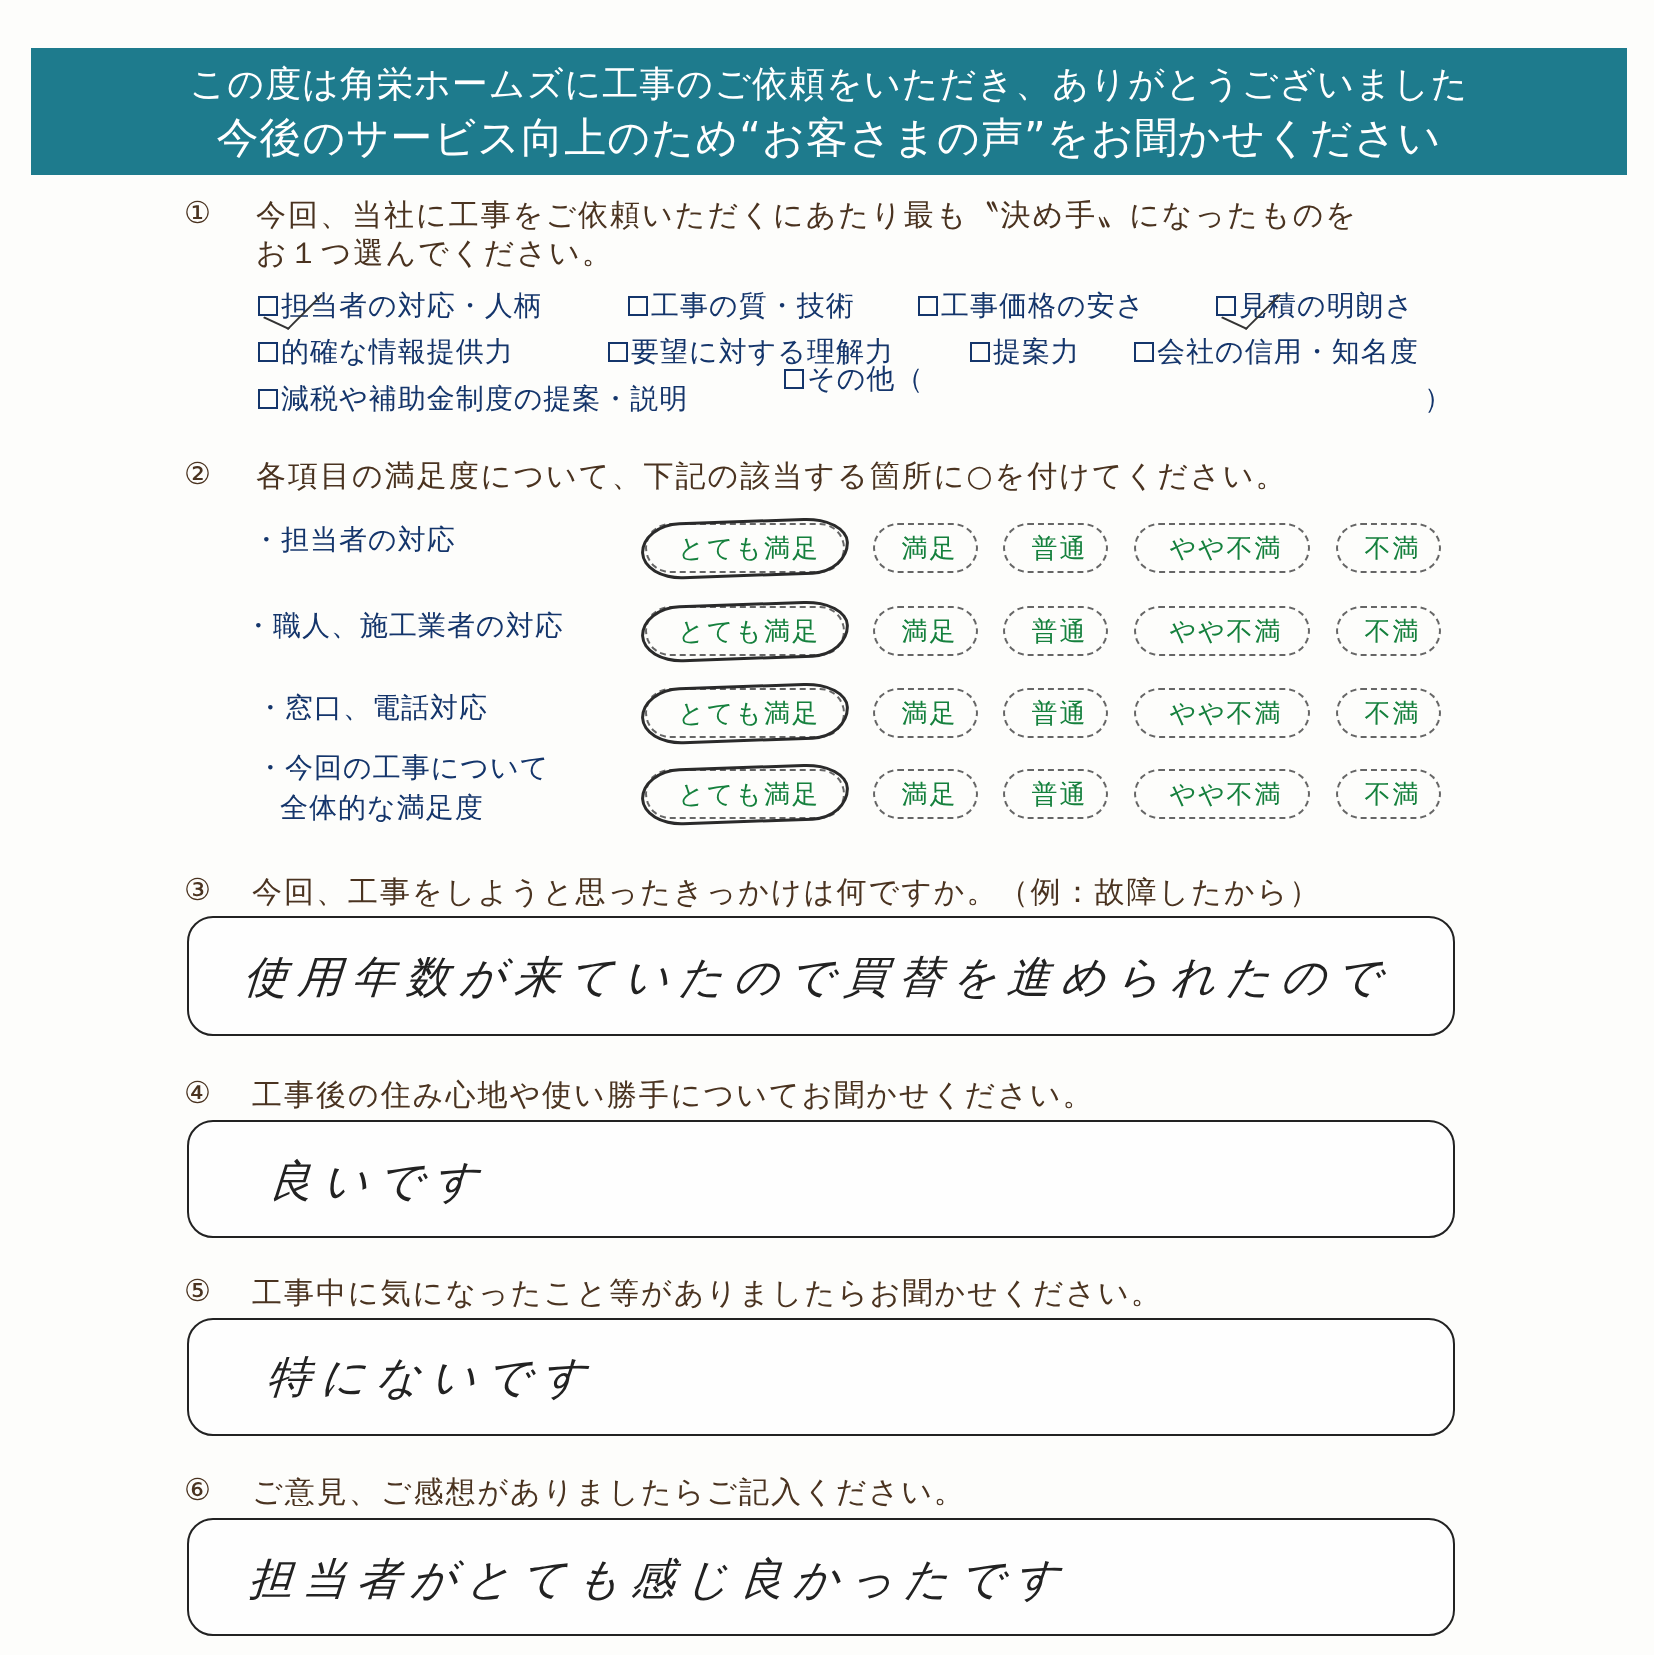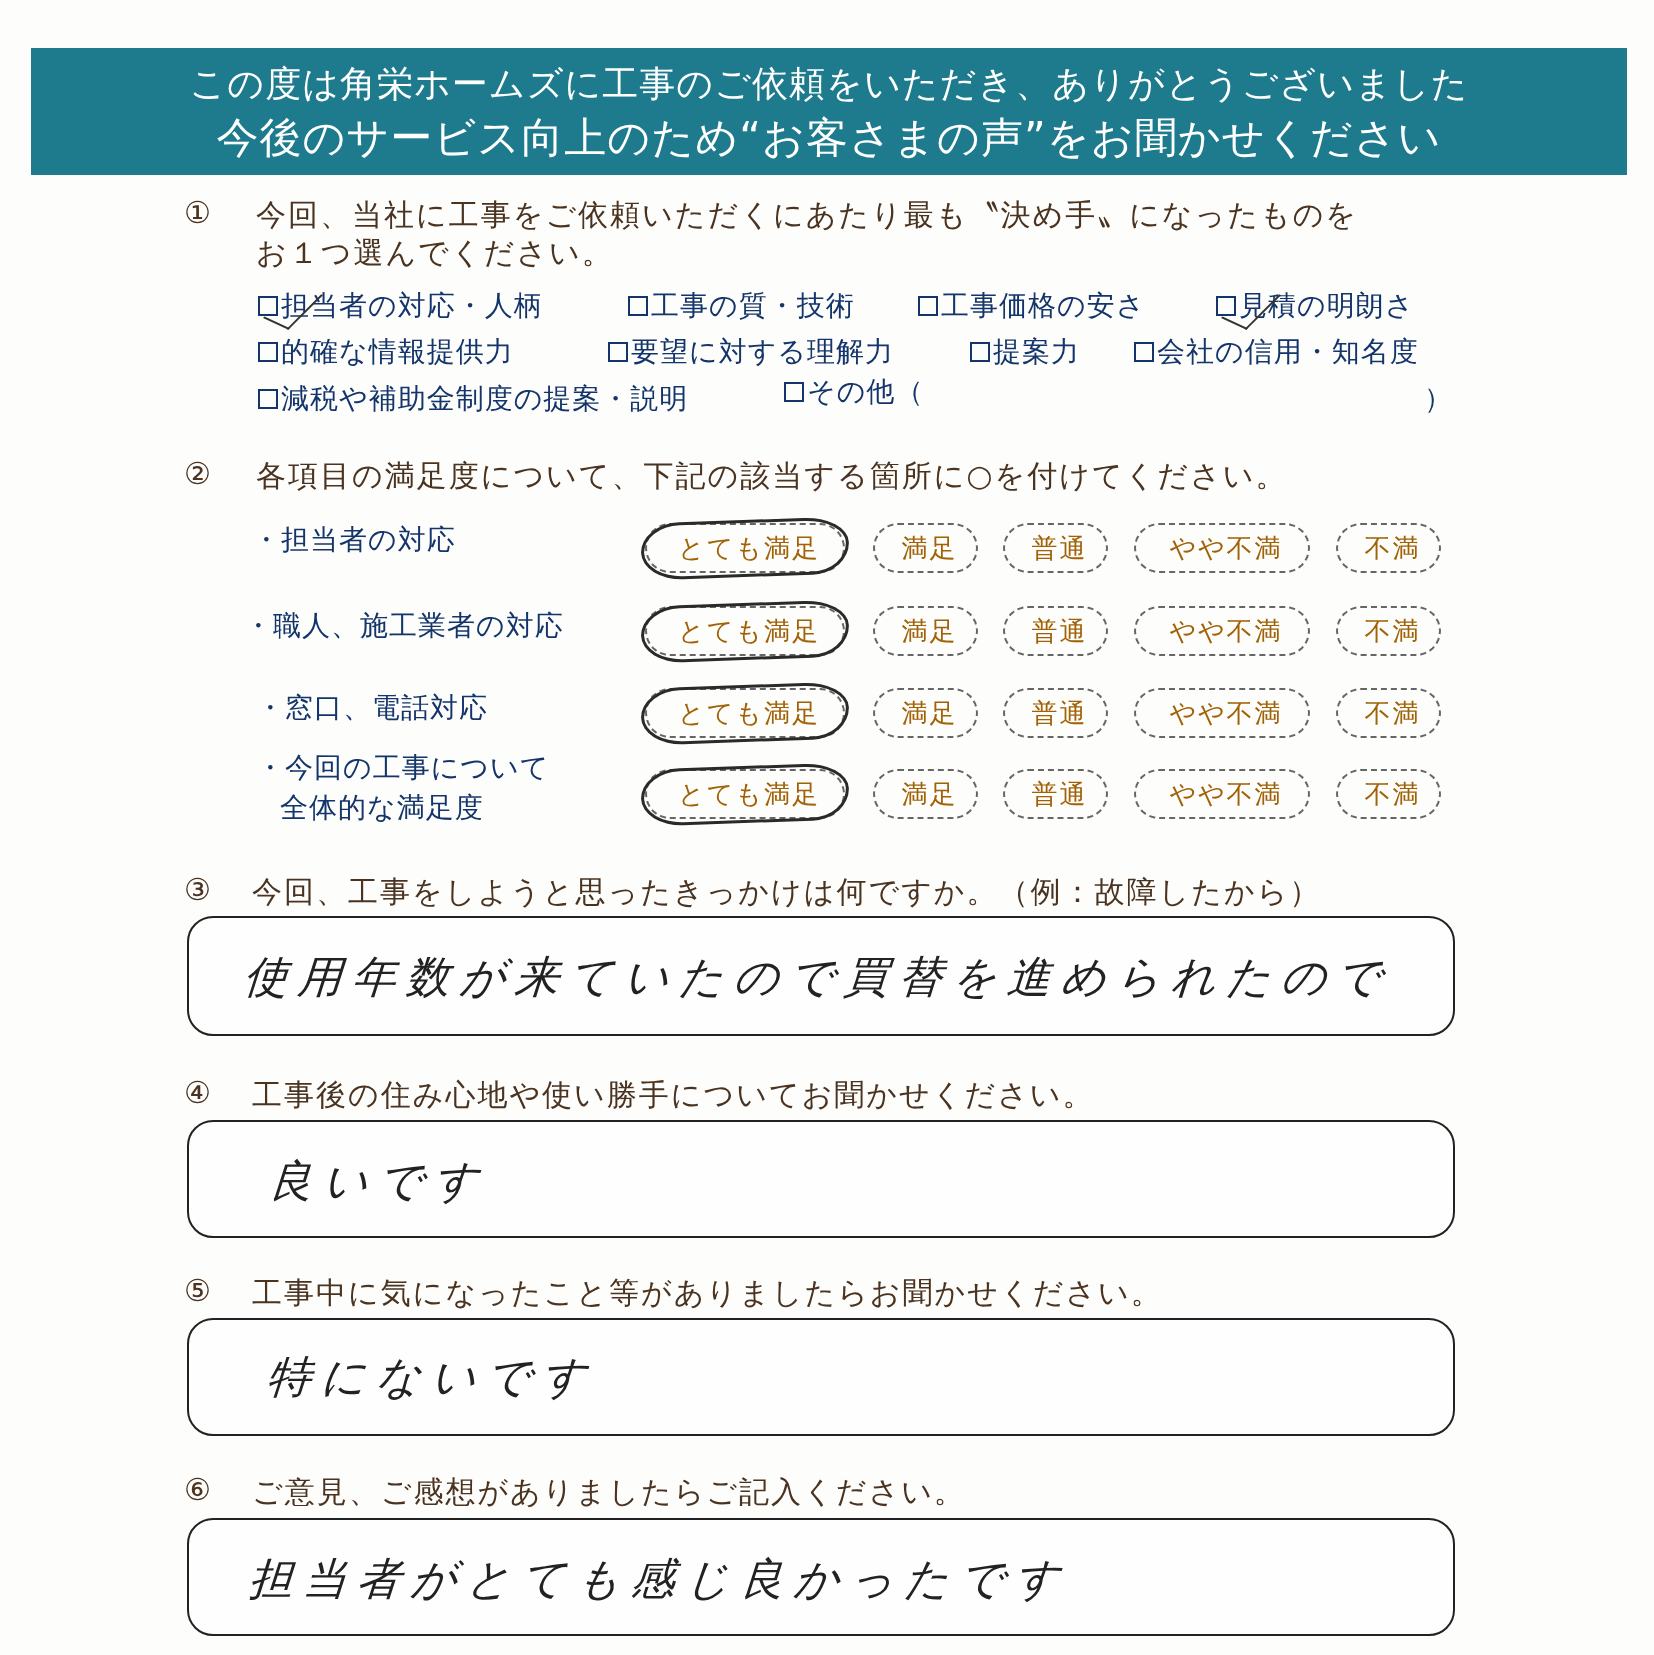--- a/index.html
+++ b/index.html
@@ -22,21 +22,21 @@
   .cb { display:inline-block; width:20px; height:20px; border:2px solid #14356b; vertical-align:-1px; margin-right:3px; position:relative; box-sizing:border-box; }
   .cb.checked::after {
     content:""; position:absolute; left:3px; top:-26px; width:26px; height:44px;
     border-right:2px solid #333; border-bottom:2px solid #333;
     transform:rotate(25deg) skewX(-20deg); transform-origin:bottom left;
   }
 
   .rowlabel { position:absolute; color:#14356b; font-size:28px; white-space:nowrap; line-height:40px; letter-spacing:1px; }
   .pill {
     position:absolute; height:50px; border:2px dashed #666; border-radius:26px;
-    color:#a16207; font-size:26px; display:flex; align-items:center; justify-content:center;
+    color:#15803d; font-size:26px; display:flex; align-items:center; justify-content:center;
     box-sizing:border-box; letter-spacing:2px; background:transparent;padding-left:8px;
   }
   .pill.circled::before {
     content:""; position:absolute; left:-6px; top:-5px; right:-6px; bottom:-6px;
     border:3px solid #2a2a2a; border-radius:40px 45px 38px 42px / 30px 26px 32px 28px;
     transform:rotate(-2deg);
   }
 
   .abox {
     position:absolute; left:187px; width:1268px; border:2px solid #222; border-radius:26px;
@@ -81,21 +81,21 @@
 <div class="opt" style="left:970px;top:333px;">
   <span class="cb"></span><span>提案力</span>
 </div>
 <div class="opt" style="left:1134px;top:333px;">
   <span class="cb"></span><span>会社の信用・知名度</span>
 </div>
 
 <div class="opt" style="left:258px;top:380px;">
   <span class="cb"></span><span>減税や補助金制度の提案・説明</span>
 </div>
-<div class="opt" style="left:784px;top:373px;">
+<div class="opt" style="left:784px;top:360px;">
   <span class="cb"></span><span>その他（</span>
 </div>
 <div class="opt" style="left:1424px;top:380px;">）</div>
 
 <div class="qnum" style="left:184px;top:456px;">②</div>
 <div class="q" style="left:256px;top:456px;">各項目の満足度について、下記の該当する箇所に○を付けてください。</div>
 
 <div class="rowlabel" style="left:252px;top:520px;">・担当者の対応</div>
 <div class="pill circled" style="left:645px;top:523px;width:200px;">とても満足</div>
 <div class="pill" style="left:873px;top:523px;width:105px;">満足</div>

